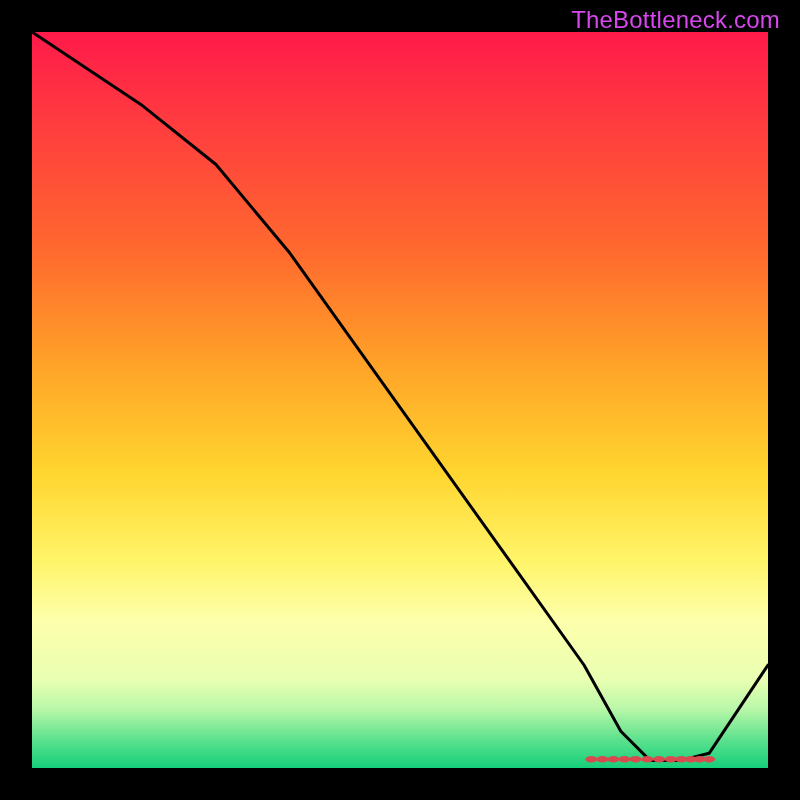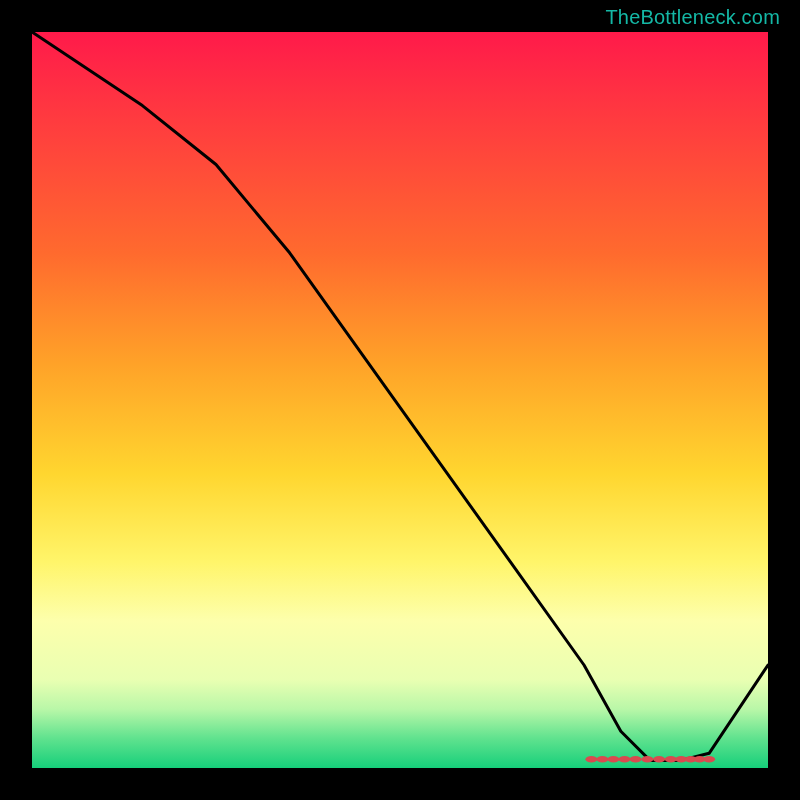--- a/index.html
+++ b/index.html
@@ -46,22 +46,22 @@
   svg.overlay {
     position: absolute;
     inset: 0;
     width: 100%;
     height: 100%;
   }
   .watermark {
     position: absolute;
     top: 6px;
     right: 20px;
-    color: #14b8a6;
-    font-size: 20px;
+    color: #d946ef;
+    font-size: 24px;
     font-weight: 500;
     letter-spacing: 0.2px;
     user-select: none;
   }
 </style>
 </head>
 <body>
 
 <div class="stage">
 

